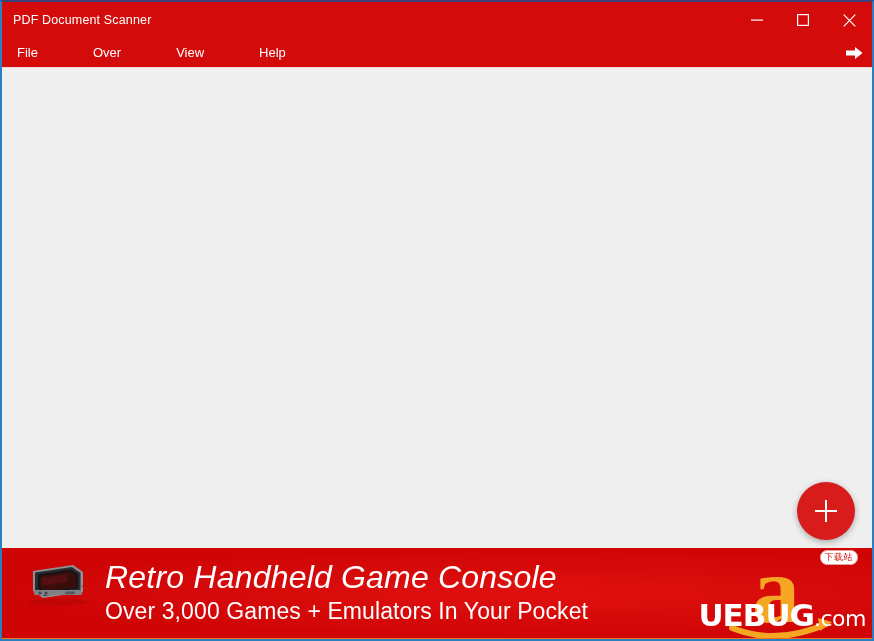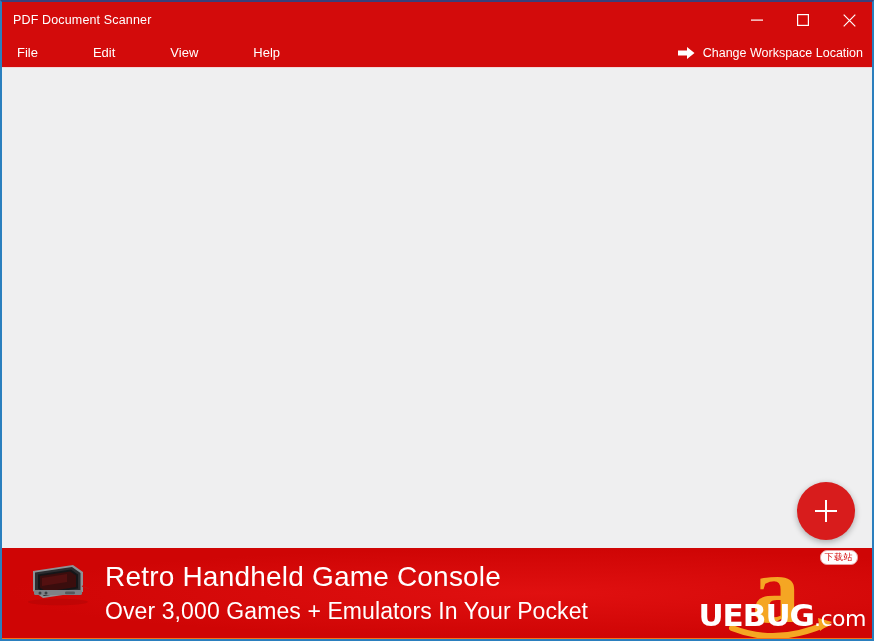--- a/index.html
+++ b/index.html
@@ -150,25 +150,26 @@
     height: 44px;
   }
   #ad-text-block {
     position: absolute;
     left: 103px;
     top: 8px;
     width: 600px;
   }
   #ad-headline {
     color: #ffffff;
-    font-size: 28px;
+    font-size: 32px;
     font-weight: 400;
     line-height: 42px;
     letter-spacing: 0.2px;
     white-space: nowrap;
+    font-style: italic;
   }
   #ad-subhead {
     color: #ffffff;
     font-size: 23px;
     font-weight: 400;
     line-height: 26px;
     letter-spacing: 0.1px;
     white-space: nowrap;
     text-align: center;
     padding-right: 125px;
@@ -248,29 +249,28 @@
       <div class="win-ctrl">
         <svg width="13" height="13" viewBox="0 0 13 13" aria-hidden="true">
           <path d="M0.7,0.7 L12.3,12.3 M12.3,0.7 L0.7,12.3" stroke="#ffffff" stroke-width="1.2"></path>
         </svg>
       </div>
     </div>
   </div>
 
   <div id="menu-bar">
     <div class="menu-item">File</div>
-    <div class="menu-item">Edit</div>
+    <div class="menu-item">Over</div>
     <div class="menu-item">View</div>
     <div class="menu-item">Help</div>
 
     <div id="workspace-link">
       <svg width="17" height="14" viewBox="0 0 17 14" aria-hidden="true">
         <path d="M0,4.6 L9,4.6 L9,1 L16.5,7 L9,13 L9,9.4 L0,9.4 Z" fill="#ffffff"></path>
       </svg>
-      <span class="label">Change Workspace Location</span>
     </div>
   </div>
 
   <div id="content-area">
     <div id="fab">
       <span class="plus-h"></span>
       <span class="plus-v"></span>
     </div>
   </div>
 

